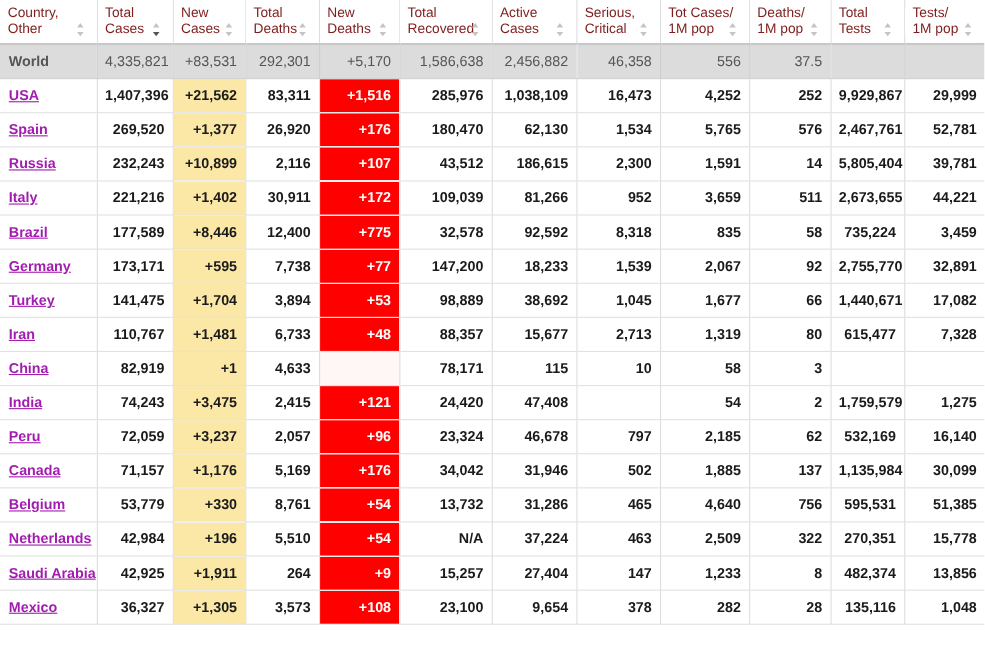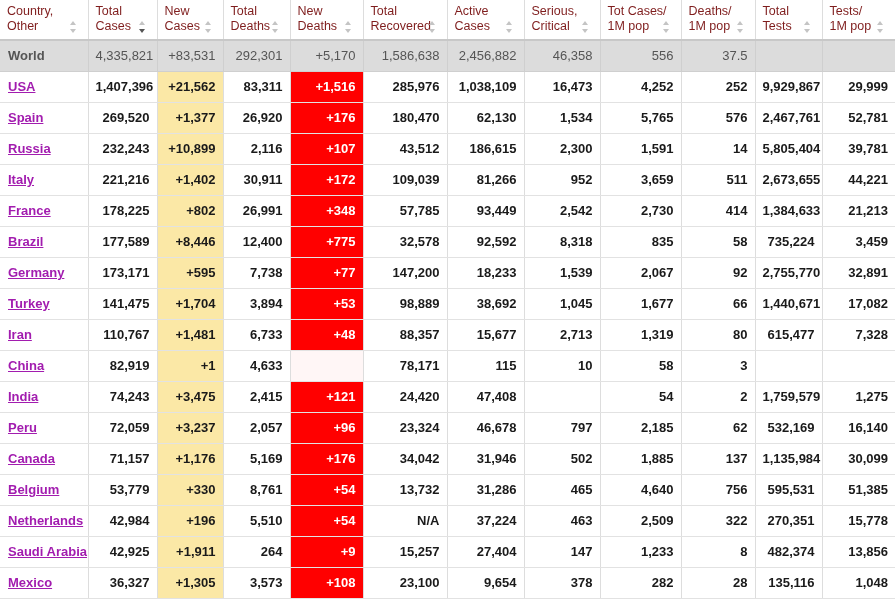--- a/index.html
+++ b/index.html
@@ -355,34 +355,20 @@
         <td class="cell-newdeaths">+172</td>
         <td>109,039</td>
         <td>81,266</td>
         <td>952</td>
         <td>3,659</td>
         <td>511</td>
         <td>2,673,655</td>
         <td>44,221</td>
       </tr>
       <tr class="row-country">
-        <td class="col-country"><span class="country-link">France</span></td>
-        <td>178,225</td>
-        <td class="cell-newcases">+802</td>
-        <td>26,991</td>
-        <td class="cell-newdeaths">+348</td>
-        <td>57,785</td>
-        <td>93,449</td>
-        <td>2,542</td>
-        <td>2,730</td>
-        <td>414</td>
-        <td>1,384,633</td>
-        <td>21,213</td>
-      </tr>
-      <tr class="row-country">
         <td class="col-country"><span class="country-link">Brazil</span></td>
         <td>177,589</td>
         <td class="cell-newcases">+8,446</td>
         <td>12,400</td>
         <td class="cell-newdeaths">+775</td>
         <td>32,578</td>
         <td>92,592</td>
         <td>8,318</td>
         <td>835</td>
         <td>58</td>

